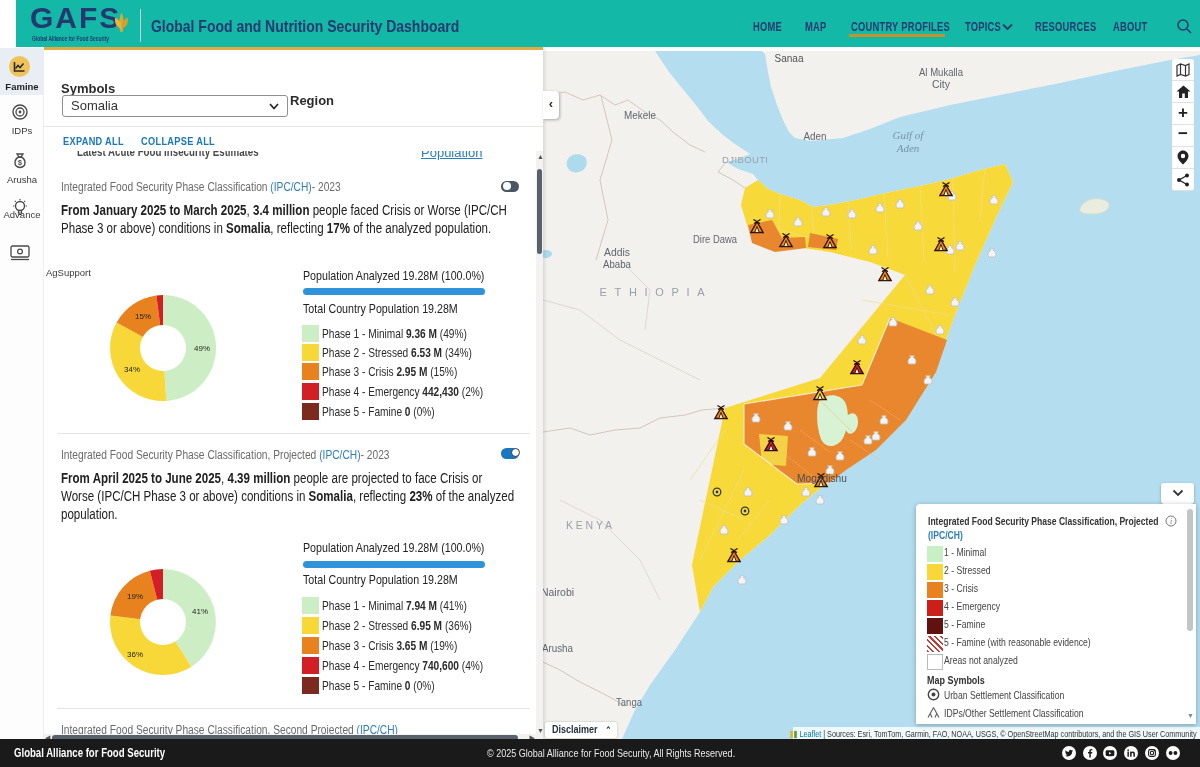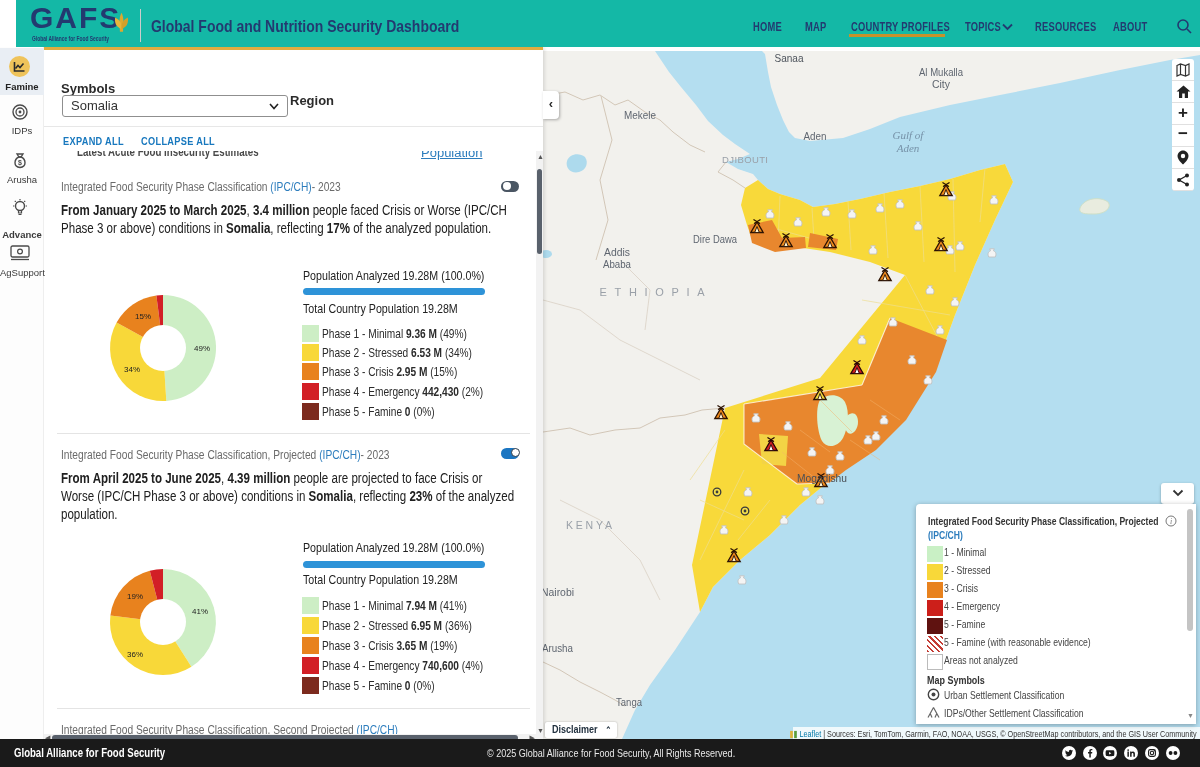--- a/index.html
+++ b/index.html
@@ -105,27 +105,27 @@
       <path d="M7 3 L13 3 L11 6 L9 6 Z" fill="none" stroke="#4a4a4a" stroke-width="1.3"></path>
       <path d="M9 6 C4 8 3 16 10 16.5 C17 16 16 8 11 6 Z" fill="none" stroke="#4a4a4a" stroke-width="1.4"></path>
       <text x="10" y="13.5" font-size="7" fill="#4a4a4a" text-anchor="middle" font-weight="bold">$</text>
     </svg>
   <div class="sb-item" style="top:127px;">Arusha</div>
   <svg class="abs" style="left:11px;top:151px" width="18" height="20" viewBox="0 0 18 20">
       <circle cx="9" cy="8" r="4.5" fill="none" stroke="#4a4a4a" stroke-width="1.4"></circle>
       <path d="M7.5 12.5 L10.5 12.5 L10.5 15 L7.5 15 Z M7.5 16.5 L10.5 16.5" fill="none" stroke="#4a4a4a" stroke-width="1.2"></path>
       <path d="M9 1 L9 2.3 M2 8 L3.3 8 M14.7 8 L16 8 M3.8 2.8 L4.8 3.8 M14.2 2.8 L13.2 3.8" stroke="#4a4a4a" stroke-width="1.2"></path>
     </svg>
-  <div class="sb-item" style="top:182px;font-weight:bold;">Advance</div>
+  <div class="sb-item" style="top:162px;">Advance</div>
   <svg class="abs" style="left:10px;top:198px" width="20" height="16" viewBox="0 0 20 16">
       <rect x="1" y="1" width="18" height="11" rx="1.5" fill="none" stroke="#4a4a4a" stroke-width="1.3"></rect>
       <circle cx="10" cy="6.5" r="2.4" fill="none" stroke="#4a4a4a" stroke-width="1.2"></circle>
       <path d="M1 14.5 L19 14.5" stroke="#4a4a4a" stroke-width="1.3"></path>
     </svg>
-  <div class="sb-item" style="top:220px;">AgSupport</div>
+  <div class="sb-item" style="top:220px;padding-left:46px;">AgSupport</div>
 </div>
 
 <div id="panel">
   <div class="lab" style="left:17px;top:31px;">Symbols</div>
   <div class="selbox" style="left:18px;top:45px;width:226px;">Somalia<svg class="chev" style="right:8px;top:7px" width="10" height="7" viewBox="0 0 10 7">
         <path d="M1,1 L5,5.5 L9,1" fill="none" stroke="#222" stroke-width="1.6"></path>
       </svg></div>
   <div class="lab" style="left:246px;top:31px;margin-top:12px;">Region</div>
   <div class="abs" style="left:0;top:76px;width:499px;height:1px;background:#e7e7e7"></div>
   <div class="btnrow" style="left:19px"><span class="nw" style="transform:scaleX(.8)">EXPAND ALL</span></div>

